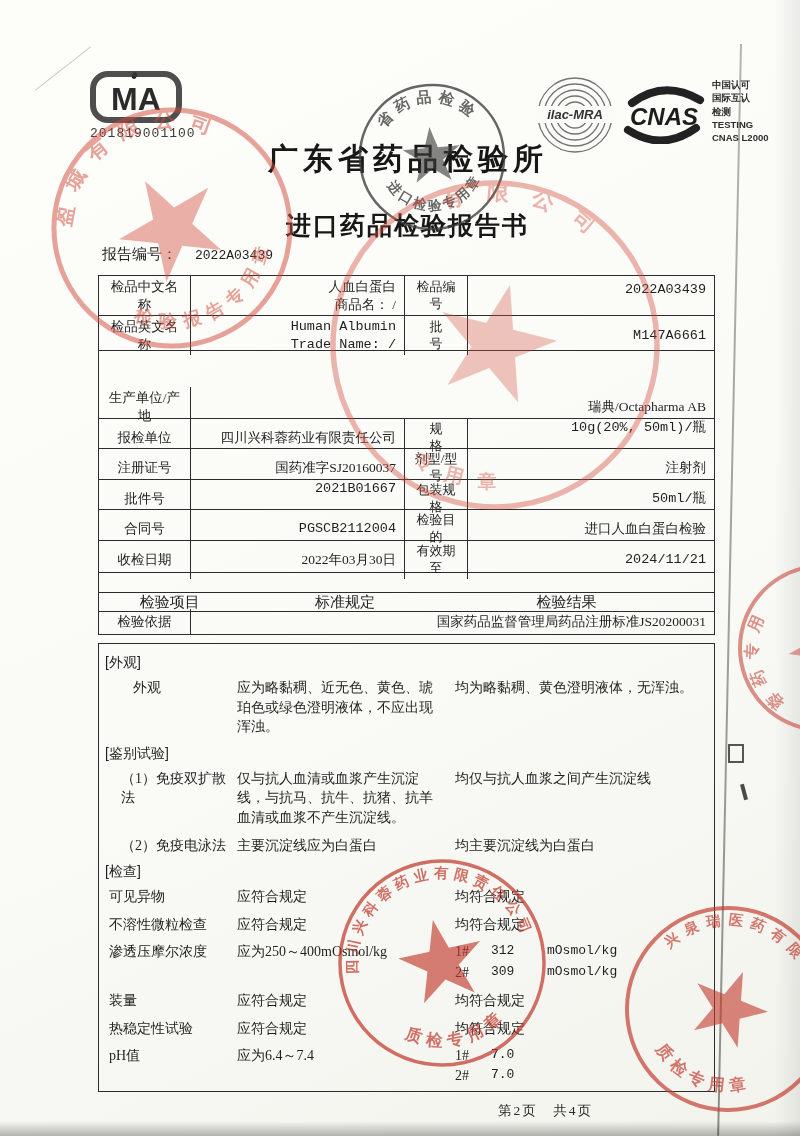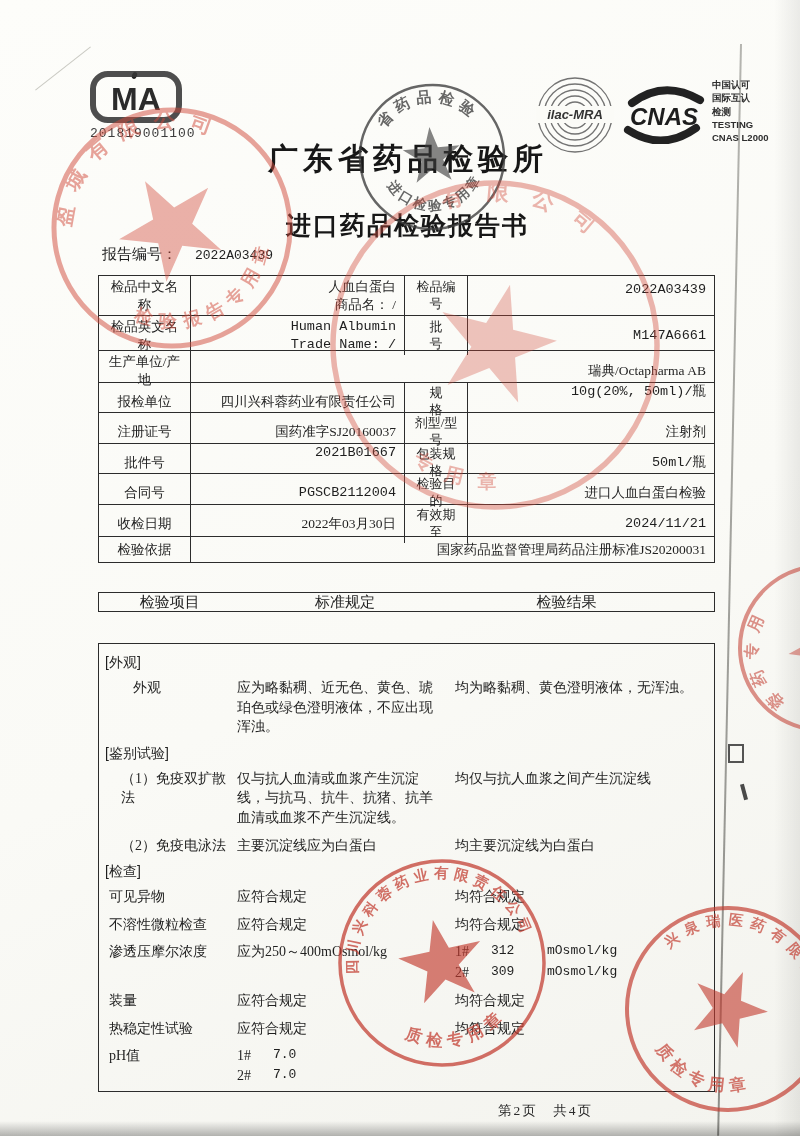--- a/index.html
+++ b/index.html
@@ -25,21 +25,21 @@
   .accr{left:712px;top:78px;width:84px;font-family:"Liberation Sans","DejaVu Sans",sans-serif;font-size:9.5px;font-weight:bold;line-height:1.4;color:#2e2e2e;}
   .title1{left:238px;top:139px;width:340px;text-align:center;font-family:"Liberation Sans","DejaVu Sans",sans-serif;font-size:30px;font-weight:bold;letter-spacing:5px;color:#171717;}
   .title2{left:270px;top:209px;width:275px;text-align:center;font-family:"Liberation Sans","DejaVu Sans",sans-serif;font-size:25px;font-weight:bold;letter-spacing:2px;color:#171717;}
   .report-line{left:102px;top:245px;font-size:15px;}
   .report-line .mono{margin-left:18px;}
   .mono{font-family:"Liberation Mono","DejaVu Sans Mono",monospace;font-size:13px;}
   
   .info-table{left:98px;top:275px;width:617px;border:1.6px solid #2c2c2c;box-sizing:border-box;}
   .t-row{display:grid;grid-template-columns:92px 214px 63px 1fr;border-bottom:1.6px solid #2c2c2c;}
   .t-row:last-child{border-bottom:none;}
-  .t-row.span{grid-template-columns:92px 1fr;}
+  .t-row.span{grid-template-columns:92px 1fr;margin-top:36px;}
   .cell{box-sizing:border-box;padding:2px 8px;display:flex;flex-direction:column;justify-content:center;font-size:13.5px;line-height:1.3;text-align:right;}
   .cell.lab{border-right:1.6px solid #2c2c2c;text-align:center;align-items:center;}
   .cell.val{border-right:1.6px solid #2c2c2c;}
   .t-row.span .cell.val{border-right:none;}
   .cell.rlab{border-right:1.6px solid #2c2c2c;text-align:center;align-items:center;font-size:13px;}
   .cell.v-top{justify-content:flex-start;padding-top:0;}
   .cell.v-low{justify-content:flex-end;padding-bottom:4px;}
   .h40{height:39px;} .h35{height:34px;} .h32{height:31px;} .h30{height:29px;} .h31{height:30px;} .h34{height:33px;} .h26{height:25px;}
   
   .res-header{left:98px;top:592px;width:617px;height:20px;border:1.6px solid #2c2c2c;box-sizing:border-box;display:flex;font-family:"Liberation Sans","DejaVu Sans",sans-serif;font-weight:normal;font-size:15px;}
@@ -233,20 +233,21 @@
       <div class="r-std">应符合规定</div>
       <div class="r-res">均符合规定</div>
     </div>
     <div class="r-row">
       <div class="r-item">热稳定性试验</div>
       <div class="r-std">应符合规定</div>
       <div class="r-res">均符合规定</div>
     </div>
     <div class="r-row">
       <div class="r-item">pH值</div>
+      <div class="r-std">应为6.4～7.4</div>
       <div class="r-res">
         <div class="sample">
           <span class="sid">1#</span>
           <span class="sval">7.0</span>
         </div>
         <div class="sample">
           <span class="sid">2#</span>
           <span class="sval">7.0</span>
         </div>
       </div>

